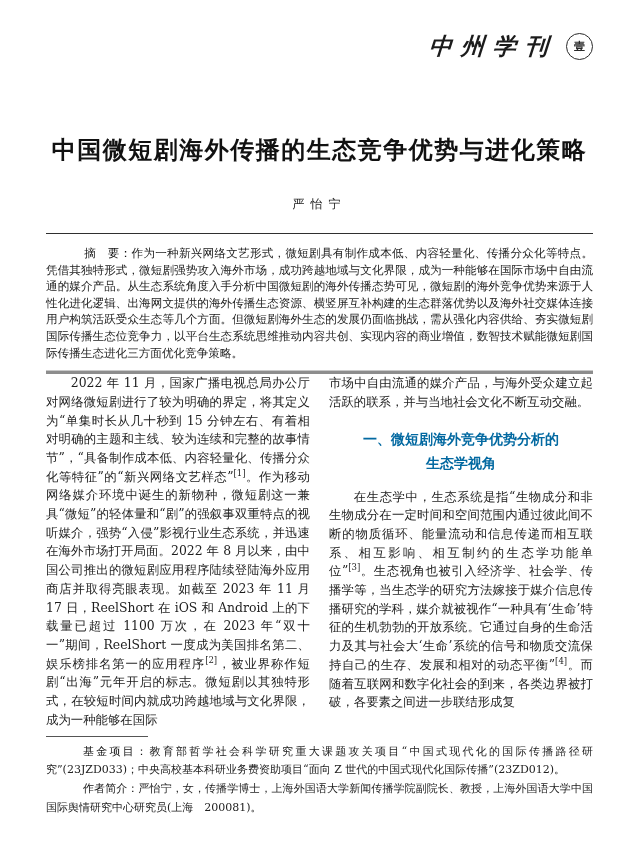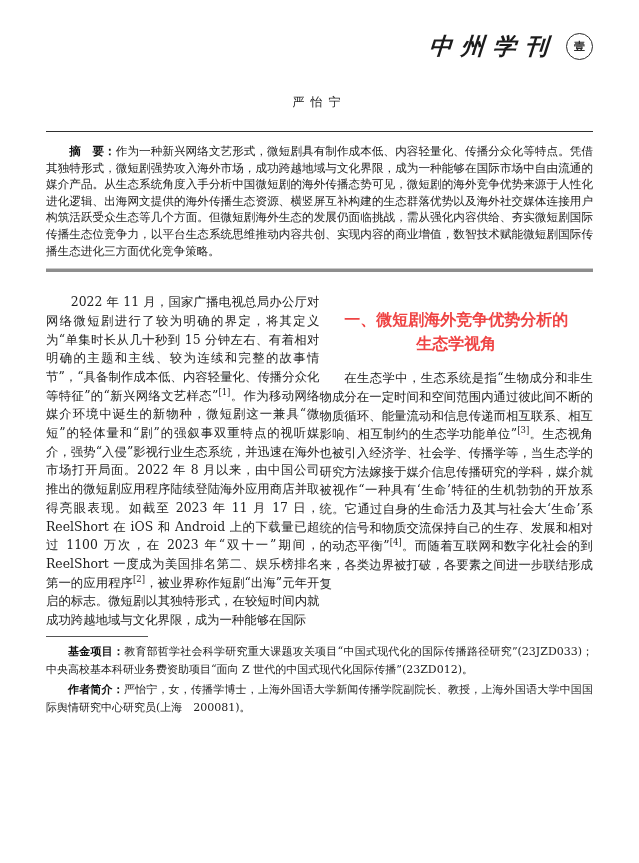--- a/index.html
+++ b/index.html
@@ -33,66 +33,68 @@
     font-size:24px;font-weight:700;letter-spacing:1.5px;color:#111;
   }
   .author{margin-top:30px;text-align:center;font-size:12px;letter-spacing:6px;color:#222;}
   
   .thin-rule{border:none;border-top:1px solid #2f2f2f;margin:20px 0 0 0;}
   .thick-rule{height:3px;background:#8d8d8d;border-top:1px solid #c9c9c9;margin-top:9px;}
   
   .abstract{margin-top:11px;font-size:11.6px;line-height:16.6px;text-align:justify;color:#222;}
   .abstract p{margin:0;text-indent:2em;}
   .abstract .kw-line{margin-top:3px;}
-  .lbl{font-family:"Liberation Sans","DejaVu Sans",sans-serif;font-weight:700;color:#111;font-style:normal;}
+  .lbl{font-family:"Liberation Sans","DejaVu Sans",sans-serif;font-weight:400;color:#111;font-style:normal;margin-left:15px;}
   .meta-gap{margin-right:26px;}
   
-  .columns{display:flex;margin-top:21px;min-height:332px;}
+  .columns{display:flex;gap:19px;min-height:332px;}
   .col{flex:1 1 0;font-size:12.4px;line-height:18.7px;text-align:justify;color:#1d1d1d;}
   .col p{margin:0;text-indent:2em;}
   .col p.no-indent{text-indent:0;}
   .col sup{font-size:8.5px;line-height:0;}
   .sec-head{
     margin:15px 0 13px 0;text-align:center;
     font-family:"Liberation Sans","DejaVu Sans",sans-serif;
-    font-size:16px;font-weight:700;line-height:24px;color:#ef4444;
+    font-size:14px;font-weight:700;line-height:24px;color:#0369a1;
   }
   
   .footnotes{margin-top:6px;font-size:11px;line-height:18.4px;text-align:justify;color:#222;}
   .fn-rule{width:102px;border:none;border-top:1px solid #555;margin:0 0 5px 0;}
   .footnotes p{margin:0;text-indent:2em;}
 </style>
 </head>
 <body>
 
 <div class="page">
 
   <header class="masthead">
     <span class="logotype">中州学刊</span>
     <span class="seal">
         <span>壹</span>
       </span>
   </header>
 
+  <h1 class="title">中国微短剧海外传播的生态竞争优势与进化策略</h1>
 
   <div class="author">严怡宁</div>
 
   <hr class="thin-rule">
 
   <section class="abstract">
     <p><span class="lbl">摘　要：</span><span>作为一种新兴网络文艺形式，微短剧具有制作成本低、内容轻量化、传播分众化等特点。凭借其独特形式，微短剧强势攻入海外市场，成功跨越地域与文化界限，成为一种能够在国际市场中自由流通的媒介产品。从生态系统角度入手分析中国微短剧的海外传播态势可见，微短剧的海外竞争优势来源于人性化进化逻辑、出海网文提供的海外传播生态资源、横竖屏互补构建的生态群落优势以及海外社交媒体连接用户构筑活跃受众生态等几个方面。但微短剧海外生态的发展仍面临挑战，需从强化内容供给、夯实微短剧国际传播生态位竞争力，以平台生态系统思维推动内容共创、实现内容的商业增值，数智技术赋能微短剧国际传播生态进化三方面优化竞争策略。</span></p>
   </section>
 
   <div class="thick-rule"></div>
 
   <main class="columns">
     <div class="col" id="col-left">
         <p>2022 年 11 月，国家广播电视总局办公厅对网络微短剧进行了较为明确的界定，将其定义为“单集时长从几十秒到 15 分钟左右、有着相对明确的主题和主线、较为连续和完整的故事情节”，“具备制作成本低、内容轻量化、传播分众化等特征”的“新兴网络文艺样态”<sup>[1]</sup>。作为移动网络媒介环境中诞生的新物种，微短剧这一兼具“微短”的轻体量和“剧”的强叙事双重特点的视听媒介，强势“入侵”影视行业生态系统，并迅速在海外市场打开局面。2022 年 8 月以来，由中国公司推出的微短剧应用程序陆续登陆海外应用商店并取得亮眼表现。如截至 2023 年 11 月 17 日，ReelShort 在 iOS 和 Android 上的下载量已超过 1100 万次，在 2023 年“双十一”期间，ReelShort 一度成为美国排名第二、娱乐榜排名第一的应用程序<sup>[2]</sup>，被业界称作短剧“出海”元年开启的标志。微短剧以其独特形式，在较短时间内就成功跨越地域与文化界限，成为一种能够在国际</p>
       </div>
     <div class="col" id="col-right">
+        <p class="no-indent">市场中自由流通的媒介产品，与海外受众建立起活跃的联系，并与当地社会文化不断互动交融。</p>
         <h2 class="sec-head">一、微短剧海外竞争优势分析的<br>生态学视角</h2>
         <p>在生态学中，生态系统是指“生物成分和非生物成分在一定时间和空间范围内通过彼此间不断的物质循环、能量流动和信息传递而相互联系、相互影响、相互制约的生态学功能单位”<sup>[3]</sup>。生态视角也被引入经济学、社会学、传播学等，当生态学的研究方法嫁接于媒介信息传播研究的学科，媒介就被视作“一种具有‘生命’特征的生机勃勃的开放系统。它通过自身的生命活力及其与社会大‘生命’系统的信号和物质交流保持自己的生存、发展和相对的动态平衡”<sup>[4]</sup>。而随着互联网和数字化社会的到来，各类边界被打破，各要素之间进一步联结形成复</p>
       </div>
   </main>
 
   <footer class="footnotes">
     <hr class="fn-rule">
     <p><span class="lbl">基金项目：</span><span>教育部哲学社会科学研究重大课题攻关项目“中国式现代化的国际传播路径研究”(23JZD033)；中央高校基本科研业务费资助项目“面向 Z 世代的中国式现代化国际传播”(23ZD012)。</span></p>
     <p><span class="lbl">作者简介：</span><span>严怡宁，女，传播学博士，上海外国语大学新闻传播学院副院长、教授，上海外国语大学中国国际舆情研究中心研究员(上海　200081)。</span></p>
   </footer>

